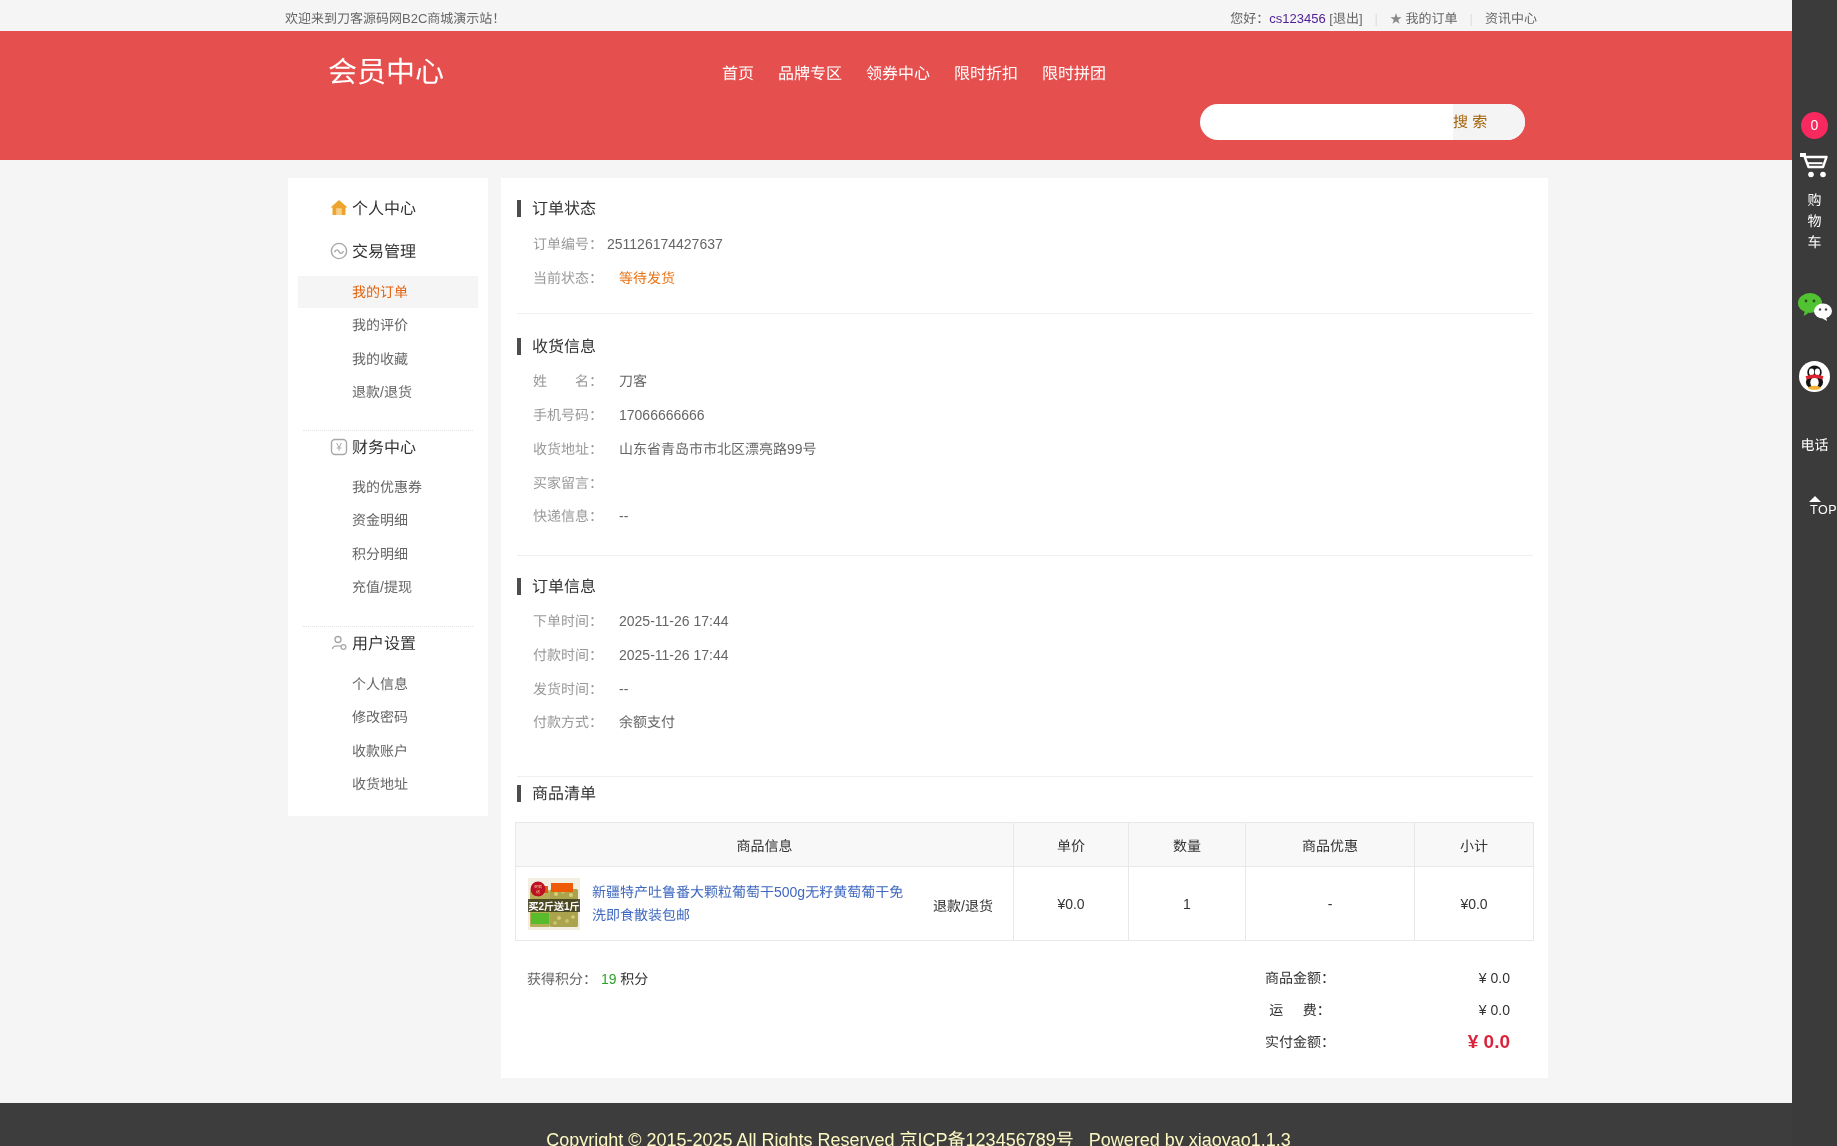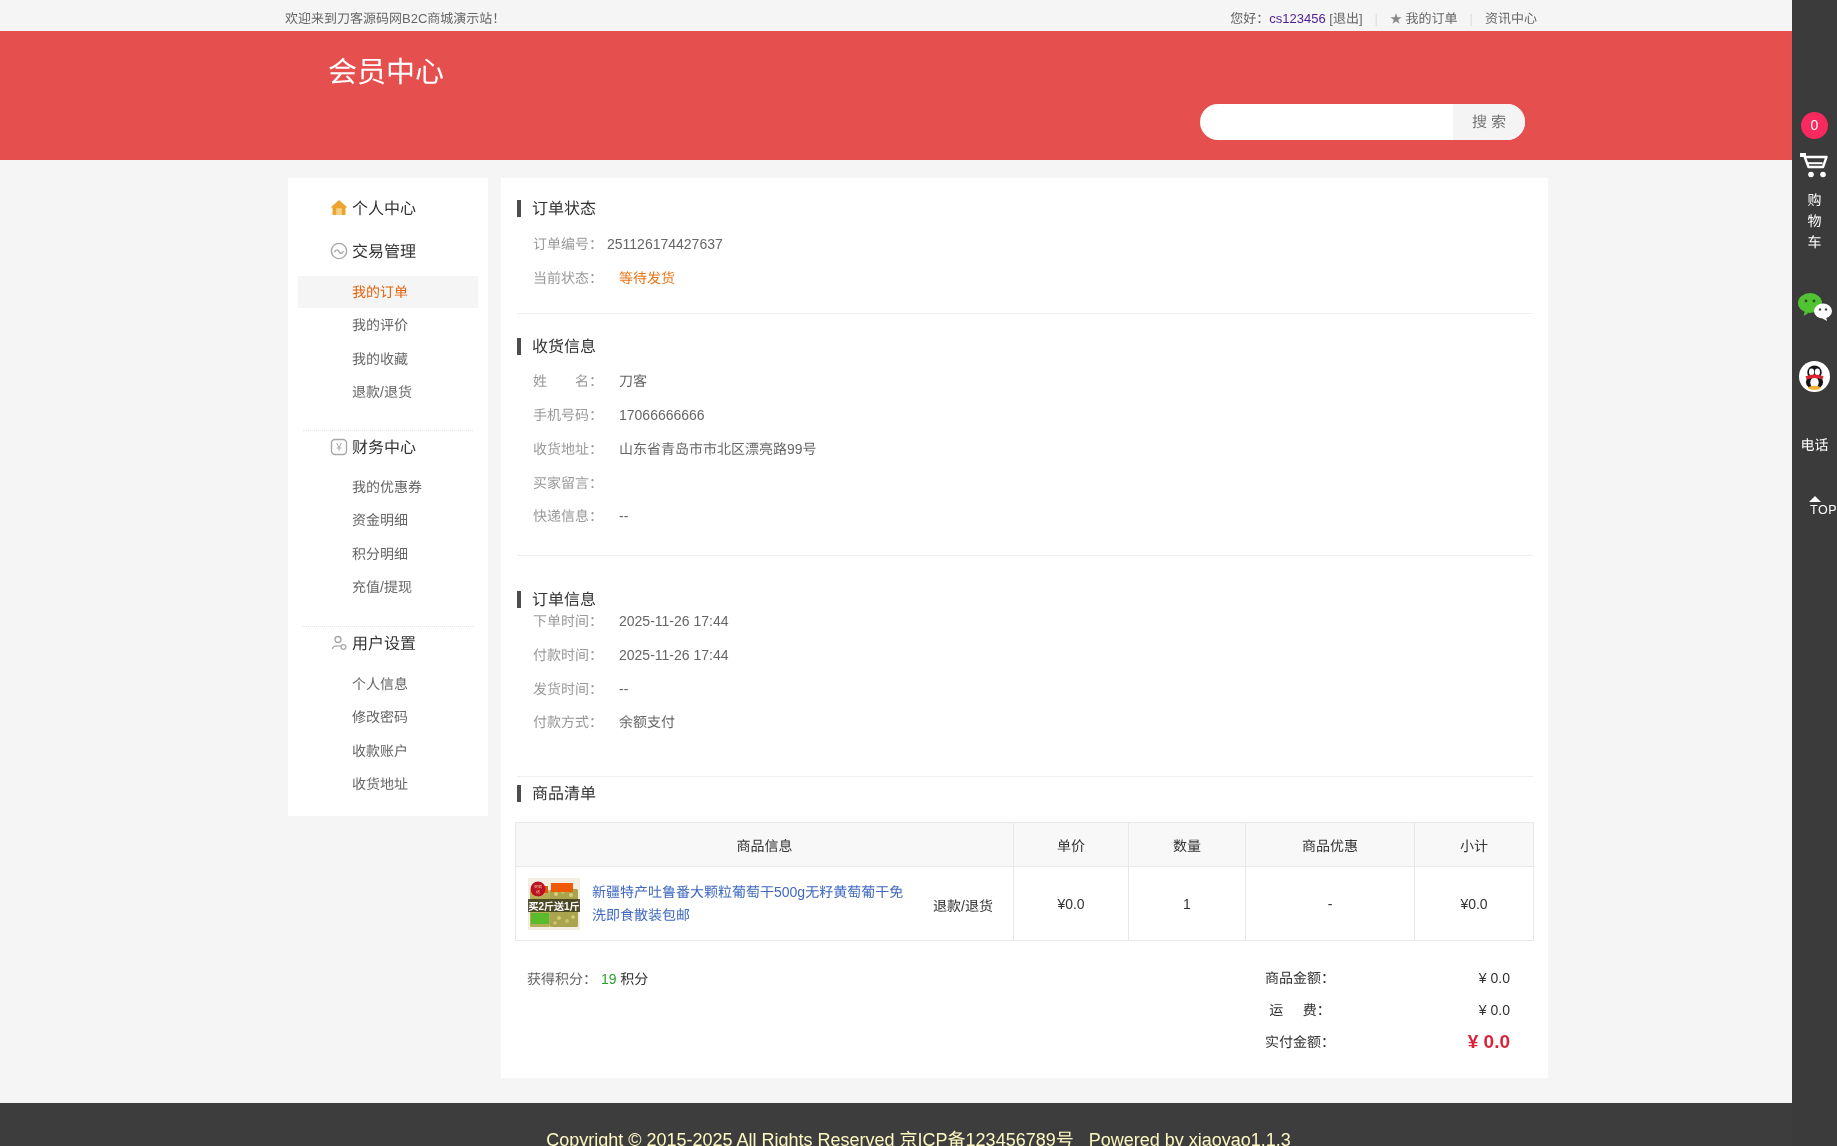--- a/index.html
+++ b/index.html
@@ -14,21 +14,21 @@
 .topbar .red { color:#4c1d95; }
 .topbar .sep { color:#ddd; margin:0 12px; }
 .topbar .star { font-size:12px; color:#888; }
 
 
 .header { position:absolute; left:0; top:31px; width:1837px; height:129px; background:#e54f4e; }
 .header .logo { position:absolute; left:328px; top:17px; font-size:29px; color:#fff; letter-spacing:0px; }
 .header .nav { position:absolute; left:722px; top:29px; font-size:16px; color:#fff; }
 .header .nav a { color:#fff; text-decoration:none; margin-right:24px; }
 .searchbox { position:absolute; left:1200px; top:73px; width:325px; height:36px; background:#fff; border-radius:18px; overflow:hidden; }
-.searchbox .btn { position:absolute; right:0; top:0; width:72px; height:36px; background:#f4f4f4; color:#737373; font-size:15px; text-align:center; line-height:36px; }
+.searchbox .btn { position:absolute; right:0; top:0; width:72px; height:36px; background:#f4f4f4; color:#a16207; font-size:15px; line-height:36px; }
 
 
 .side { position:absolute; left:288px; top:178px; width:200px; height:638px; background:#fff; }
 .side .gtxt { position:absolute; left:64px; font-size:16px; color:#333; height:21px; line-height:21px; }
 .side .gicon { position:absolute; left:42px; width:18px; height:18px; }
 .side .item { position:absolute; left:10px; width:180px; height:32px; line-height:32px; padding-left:54px; font-size:14px; color:#666; }
 .side .item.active { background:#f5f5f5; color:#e2620d; }
 .side .dash { position:absolute; left:15px; width:170px; border-top:1px dotted #e3e3e3; }
 
 
@@ -77,20 +77,23 @@
 </head>
 <body>
 
 <div class="topbar">
   <span class="welcome">欢迎来到刀客源码网B2C商城演示站！</span>
   <span class="right">您好：<span class="red">cs123456</span> [退出]<span class="sep">|</span><span class="star">★</span> 我的订单<span class="sep">|</span>资讯中心</span>
 </div>
 
 <div class="header">
   <div class="logo">会员中心</div>
+  <div class="nav">
+    <a>首页</a><a>品牌专区</a><a>领券中心</a><a>限时折扣</a><a>限时拼团</a>
+  </div>
   <div class="searchbox">
       <div class="btn">搜 索</div>
     </div>
 </div>
 
 <div class="side">
   <svg class="gicon" style="top:21px" viewBox="0 0 18 18">
       <path d="M9 1 L17.5 8.5 h-2 v7.5 H2.5 V8.5 h-2 Z" fill="#eda42f"></path>
       <rect x="6.2" y="9.2" width="5.6" height="6.8" fill="#f8cf87"></rect>
     </svg>
@@ -134,21 +137,21 @@
   <div class="hr" style="top:135px"></div>
 
   <div class="sec-title" style="top:158px"><span class="bar"></span>收货信息</div>
   <div class="row" style="top:193px"><span class="lab">姓<span style="display:inline-block;width:28px"></span>名：</span><span class="val" style="margin-left:16px">刀客</span></div>
   <div class="row" style="top:227px"><span class="lab">手机号码：</span><span class="val" style="margin-left:16px">17066666666</span></div>
   <div class="row" style="top:261px"><span class="lab">收货地址：</span><span class="val" style="margin-left:16px">山东省青岛市市北区漂亮路99号</span></div>
   <div class="row" style="top:295px"><span class="lab">买家留言：</span></div>
   <div class="row" style="top:328px"><span class="lab">快递信息：</span><span class="val" style="margin-left:16px">--</span></div>
   <div class="hr" style="top:377px"></div>
 
-  <div class="sec-title" style="top:411px"><span class="bar"></span>订单信息</div>
+  <div class="sec-title" style="top:398px"><span class="bar"></span>订单信息</div>
   <div class="row" style="top:433px"><span class="lab">下单时间：</span><span class="val" style="margin-left:16px">2025-11-26 17:44</span></div>
   <div class="row" style="top:467px"><span class="lab">付款时间：</span><span class="val" style="margin-left:16px">2025-11-26 17:44</span></div>
   <div class="row" style="top:501px"><span class="lab">发货时间：</span><span class="val" style="margin-left:16px">--</span></div>
   <div class="row" style="top:534px"><span class="lab">付款方式：</span><span class="val" style="margin-left:16px">余额支付</span></div>
   <div class="hr" style="top:598px"></div>
 
   <div class="sec-title" style="top:605px"><span class="bar"></span>商品清单</div>
 
   <table class="gtable">
     <colgroup>

